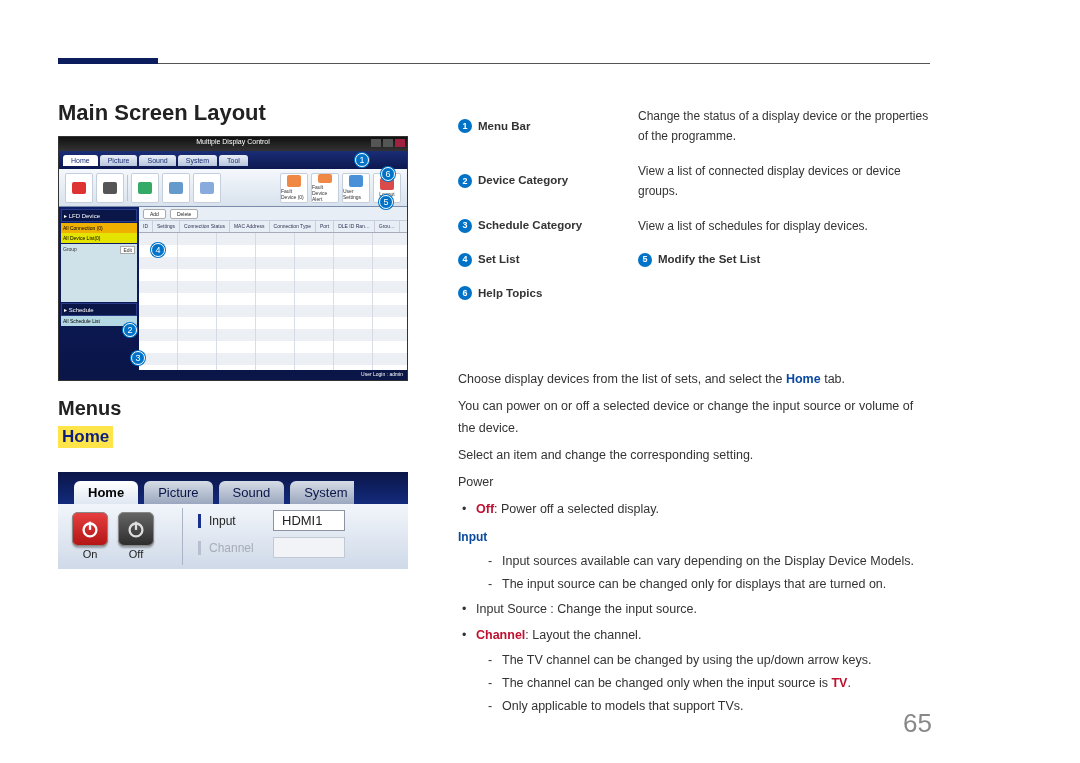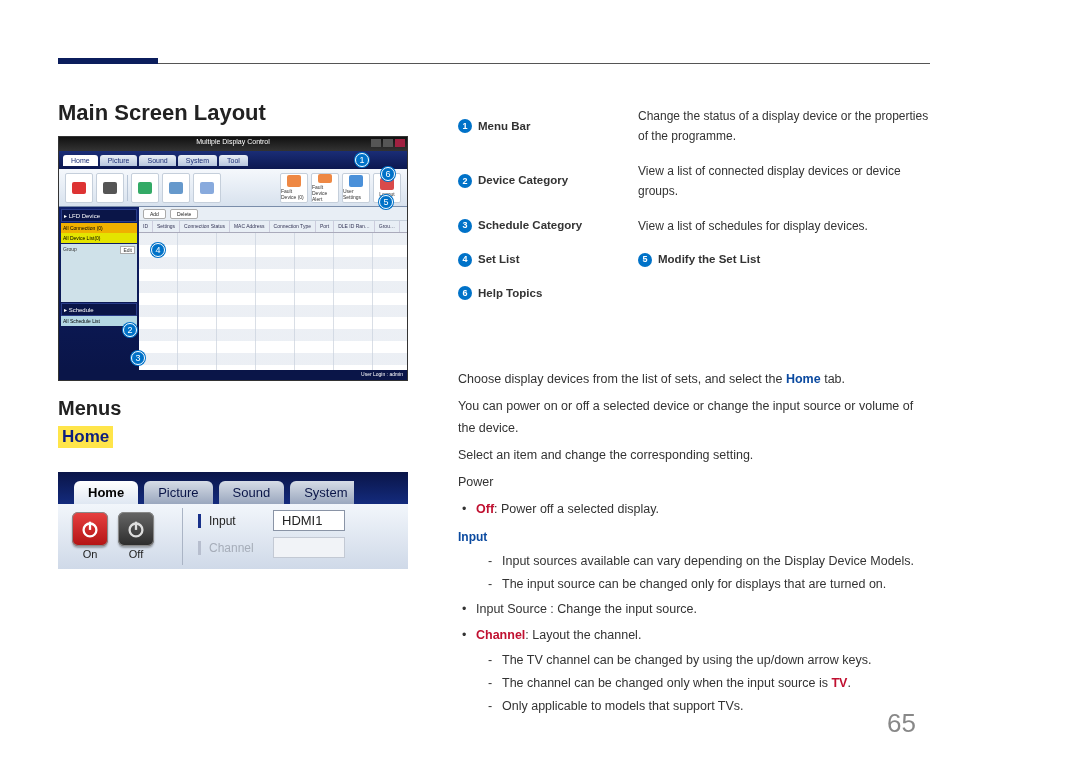--- a/index.html
+++ b/index.html
@@ -121,21 +121,21 @@
   .body-text p { margin-bottom: 6px; }
   .body-text .bluebold { color:#0b4aa0; font-weight:700; }
   .body-text .redbold { color:#c01030; font-weight:700; }
   .body-text ul { list-style:none; padding-left:18px; margin-bottom:4px; }
   .body-text ul > li { position:relative; padding-left:0px; margin-bottom:2px; }
   .body-text ul > li::before { content:"•"; position:absolute; left:-14px; color:#333; }
   .body-text ul ul { padding-left:26px; }
   .body-text ul ul > li::before { content:"-"; left:-14px; }
   .body-text .subhead { color:#0b4aa0; font-weight:700; font-size:12px; margin:6px 0 4px 0; }
 
-  .page-number { position:absolute; right:64px; bottom:24px; font-size:26px; color:#888; font-weight:300; }
+  .page-number { position:absolute; right:48px; bottom:24px; font-size:26px; color:#888; font-weight:300; }
 </style>
 </head>
 <body>
 
 <div class="page">
   <div class="top-rule"></div>
   <div class="top-accent"></div>
 
   <div class="content">
     <div class="left-col">

